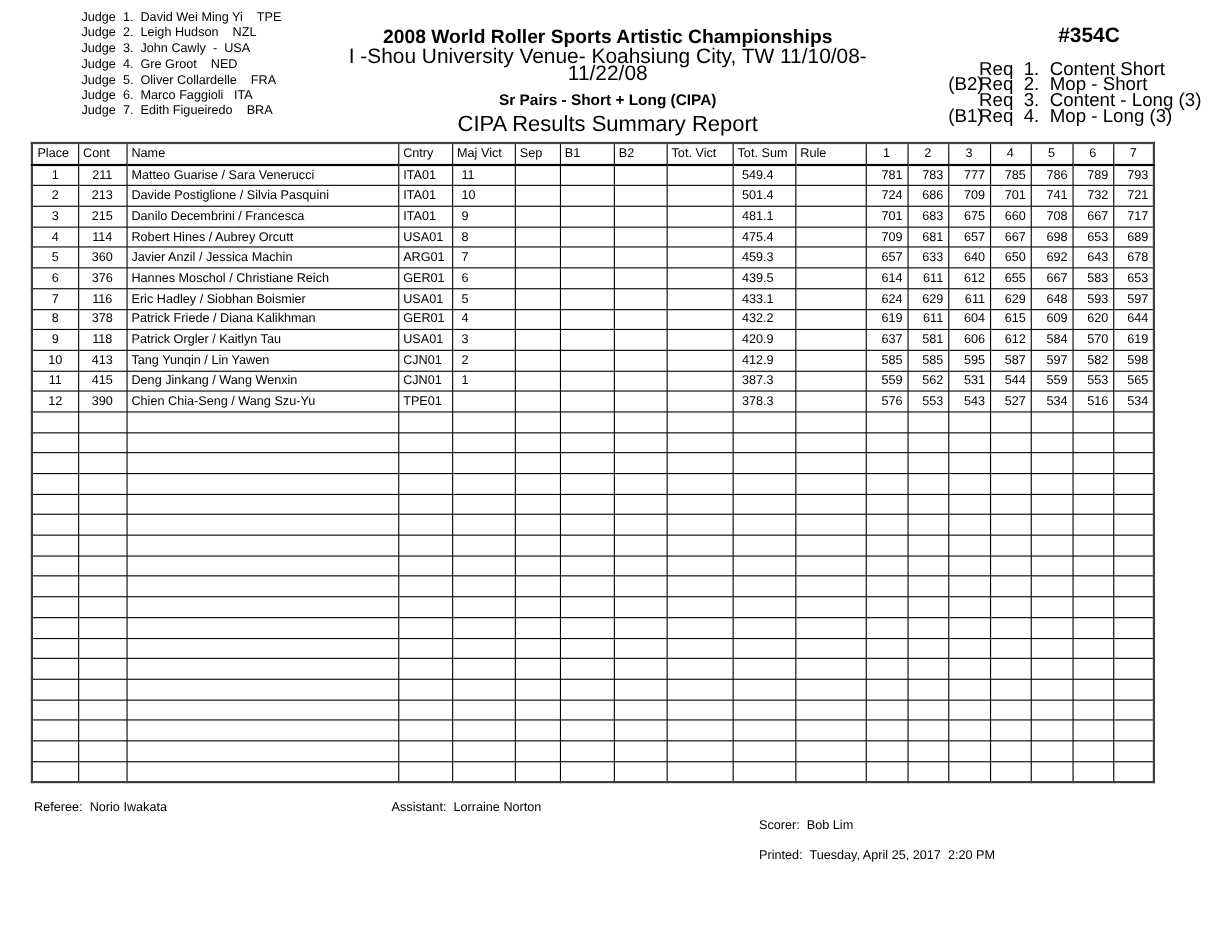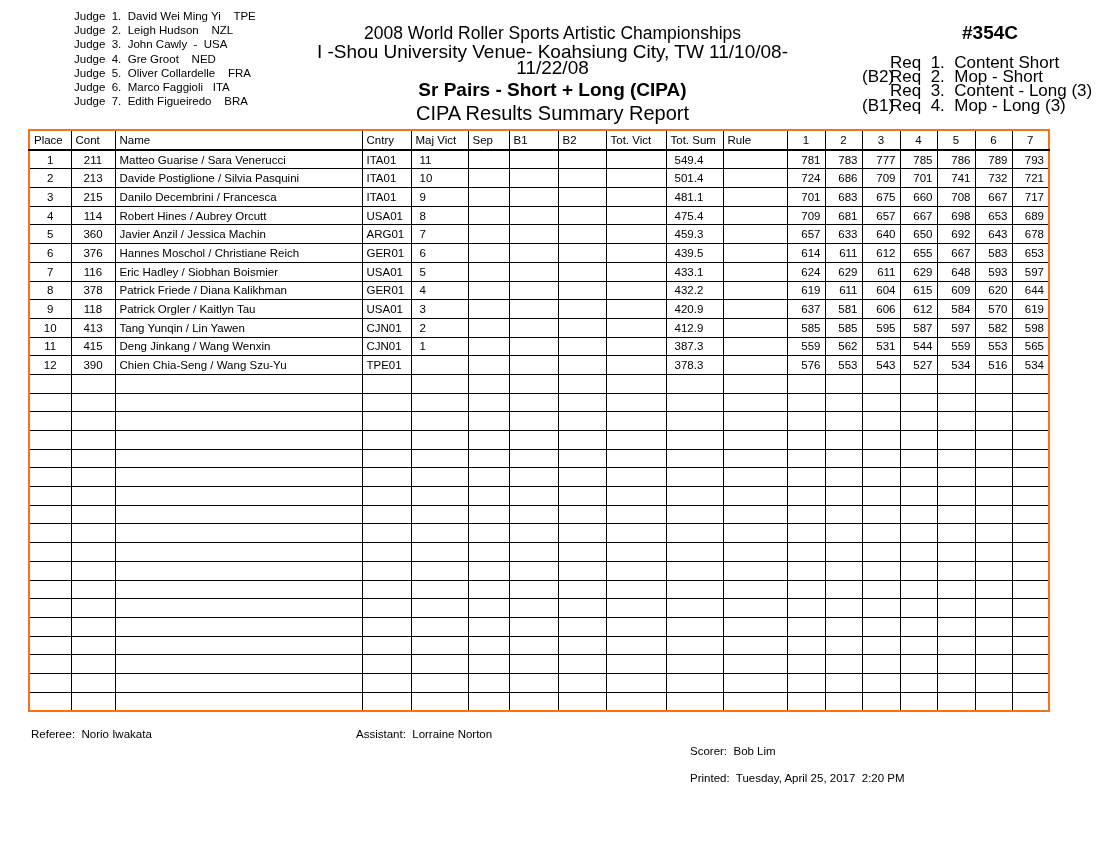--- a/index.html
+++ b/index.html
@@ -1,34 +1,34 @@
 <!DOCTYPE html>
 <html><head>
 <meta charset="utf-8">
 <style>
   html, body { margin: 0; padding: 0; background: #ffffff; }
   body { width: 1100px; height: 850px; position: relative; overflow: hidden;
          font-family: "Liberation Sans", sans-serif; color: #000; }
   .judges { position: absolute; left: 30px; top: 9px; font-size: 11.5px; line-height: 14.2px; }
   .judges div { white-space: pre; margin-left: 44px; }
   .title-block { position: absolute; left: 300px; top: 22px; width: 505px; text-align: center; }
-  .t1 { font-size: 17.5px; font-weight: normal; line-height: 22px; }
+  .t1 { font-size: 17.5px; font-weight: bold; line-height: 22px; }
   .t2 { font-size: 19px; line-height: 16px; }
-  .t3 { font-size: 19px; font-weight: bold; line-height: 26px; margin-top: 1px; }
+  .t3 { font-size: 14px; font-weight: bold; line-height: 26px; margin-top: 1px; }
   .t4 { font-size: 20px; line-height: 20px; }
   .event-num { position: absolute; left: 962px; top: 22px; font-size: 19px; font-weight: bold; text-align: right; }
   .reqs { position: absolute; left: 862px; top: 56px; font-size: 17px; line-height: 14.2px; }
   .reqs div { white-space: pre; }
   .req-prefix { display: inline-block; width: 28px; }
   table.results { position: absolute; left: 28px; top: 129px; border-collapse: collapse;
                   font-size: 11.5px; table-layout: fixed; width: 1020px; }
   table.results th, table.results td { border: 1.3px solid #000; height: 17.7px; padding: 0 4px;
                   white-space: nowrap; overflow: hidden; font-weight: normal; }
   table.results thead th { border-bottom: 2.5px solid #000; text-align: left; }
-  table.results { border: 2px solid #f97316; }
+  table.results { border: 2px solid #404040; }
   .c-center { text-align: center !important; }
   .c-right { text-align: right !important; }
   .c-pad { padding-left: 8px !important; }
   .footer { position: absolute; font-size: 11.5px; white-space: pre; }
 </style>
 </head>
 <body>
 
 <div class="judges">
   <div>Judge  1.  David Wei Ming Yi    TPE</div>

